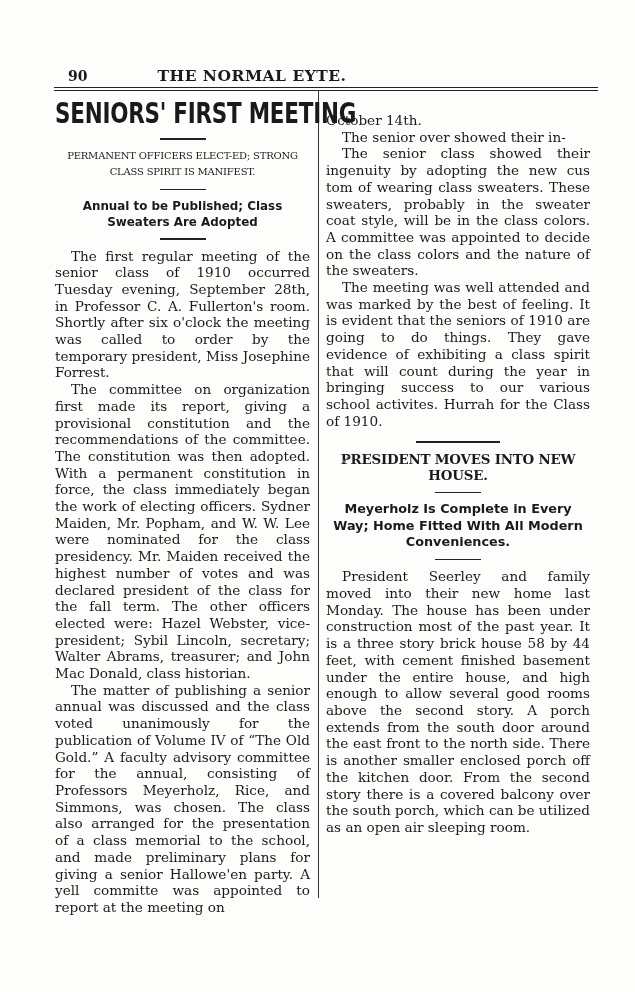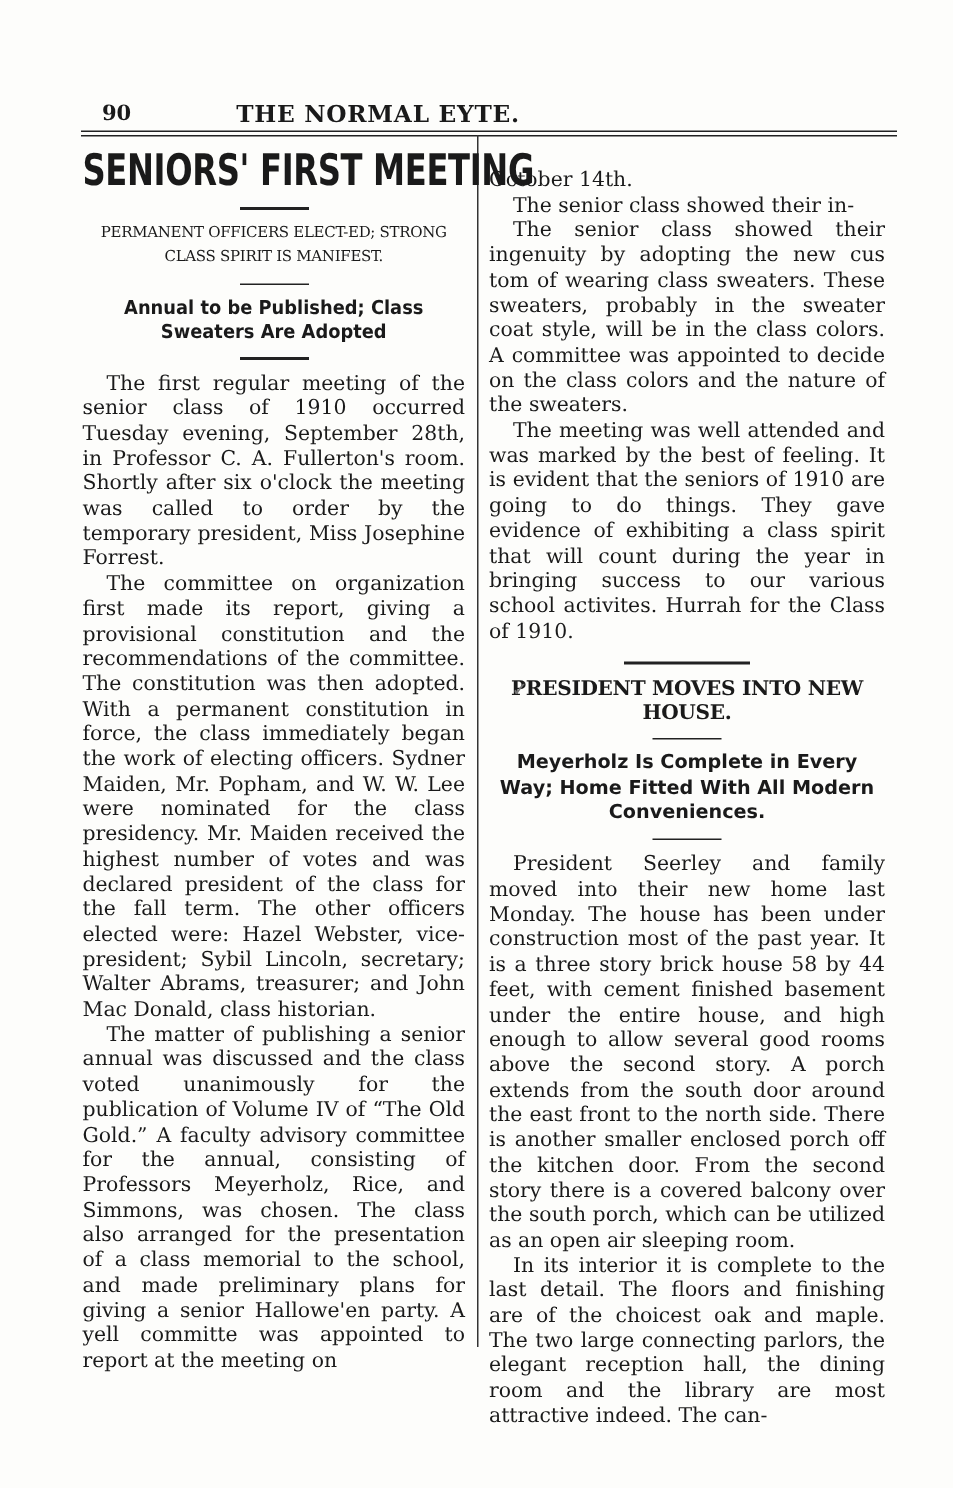--- a/index.html
+++ b/index.html
@@ -47,25 +47,24 @@
   <div class="short-rule"></div>
   <div class="deck2">Annual to be Published; Class Sweaters Are Adopted</div>
   <div class="short-rule"></div>
   <p>The first regular meeting of the senior class of 1910 occurred Tuesday evening, September 28th, in Professor C. A. Fullerton's room. Shortly after six o'clock the meeting was called to order by the temporary president, Miss Josephine Forrest.</p>
   <p>The committee on organization first made its report, giving a provisional constitution and the recommendations of the committee. The constitution was then adopted. With a permanent constitution in force, the class immediately began the work of electing officers. Sydner Maiden, Mr. Popham, and W. W. Lee were nominated for the class presidency. Mr. Maiden received the highest number of votes and was declared president of the class for the fall term. The other officers elected were: Hazel Webster, vice-president; Sybil Lincoln, secretary; Walter Abrams, treasurer; and John Mac Donald, class historian.</p>
   <p>The matter of publishing a senior annual was discussed and the class voted unanimously for the publication of Volume IV of “The Old Gold.” A faculty advisory committee for the annual, consisting of Professors Meyerholz, Rice, and Simmons, was chosen. The class also arranged for the presentation of a class memorial to the school, and made preliminary plans for giving a senior Hallowe'en party. A yell committe was appointed to report at the meeting on</p>
 </div>
 
 <div class="col right">
   <p class="noindent">October 14th.</p>
-  <p>The senior class showed their in-</p>
+  <p>The senior over showed their in-</p>
   <p>The senior class showed their ingenuity by adopting the new cus tom of wearing class sweaters. These sweaters, probably in the sweater coat style, will be in the class colors. A committee was appointed to decide on the class colors and the nature of the sweaters.</p>
   <p>The meeting was well attended and was marked by the best of feeling. It is evident that the seniors of 1910 are going to do things. They gave evidence of exhibiting a class spirit that will count during the year in bringing success to our various school activites. Hurrah for the Class of 1910.</p>
   <div class="rule-wide"></div>
   <div class="head2">PRESIDENT MOVES INTO NEW HOUSE.</div>
   <div class="short-rule"></div>
   <div class="deck2-right">Meyerholz Is Complete in Every Way; Home Fitted With All Modern Conveniences.</div>
   <div class="short-rule"></div>
   <p>President Seerley and family moved into their new home last Monday. The house has been under construction most of the past year. It is a three story brick house 58 by 44 feet, with cement finished basement under the entire house, and high enough to allow several good rooms above the second story. A porch extends from the south door around the east front to the north side. There is another smaller enclosed porch off the kitchen door. From the second story there is a covered balcony over the south porch, which can be utilized as an open air sleeping room.</p>
-  <p>In its interior it is complete to the last detail. The floors and finishing are of the choicest oak and maple. The two large connecting parlors, the elegant reception hall, the dining room and the library are most attractive indeed. The can-</p>
 </div>
 
 <div class="check-mark">✓</div>
 
 </body></html>

